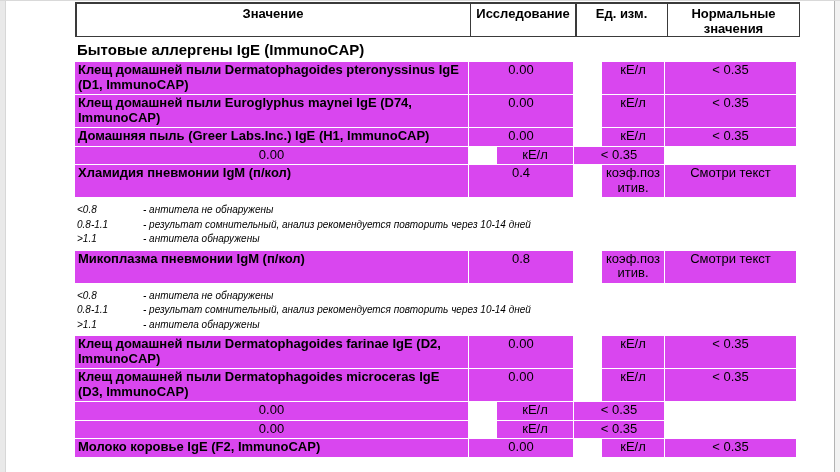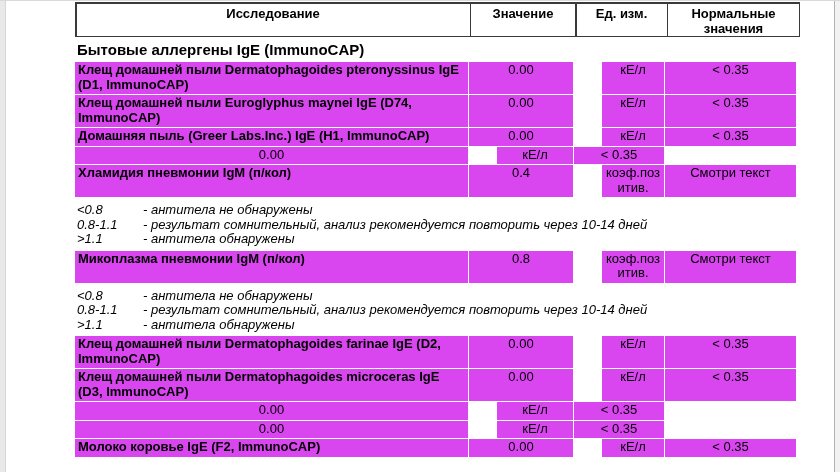--- a/index.html
+++ b/index.html
@@ -45,35 +45,35 @@
     grid-template-columns:393px 104px 90px 131px;
     gap:0 1px;
     margin-bottom:1px;
   }
   .trow > div { background:#d946ef; font-size:13px; line-height:14.5px; padding:1px 0 2px 0; }
   .cell-name { font-weight:bold; padding-left:3px !important; padding-right:8px !important; }
   .cell-value, .cell-unit, .cell-norm { text-align:center; }
   .cell-unit { word-break:break-all; padding-left:1px !important; padding-right:1px !important;margin-left:28px; }
 
   
-  .notes { background:#fff; padding:5px 0 4px 2px; font-style:italic; font-size:13px; line-height:14.5px; }
+  .notes { background:#fff; padding:5px 0 4px 2px; font-style:italic; font-size:10px; line-height:14.5px; }
   .note-line { white-space:nowrap; }
   .note-range { display:inline-block; width:66px; }
 </style>
 </head>
 <body>
 
 <div class="left-edge"></div>
 <div class="right-gutter"></div>
 
 <div class="content">
 
   <div class="thead">
+    <div>Значение</div>
     <div>Исследование</div>
-    <div>Значение</div>
     <div>Ед. изм.</div>
     <div>Нормальные значения</div>
   </div>
 
   <div class="section-title">Бытовые аллергены IgE (ImmunoCAP)</div>
 
   <div class="trow">
     <div class="cell-name">Клещ домашней пыли Dermatophagoides pteronyssinus IgE (D1, ImmunoCAP)</div>
     <div class="cell-value">0.00</div>
     <div class="cell-unit">кЕ/л</div>

